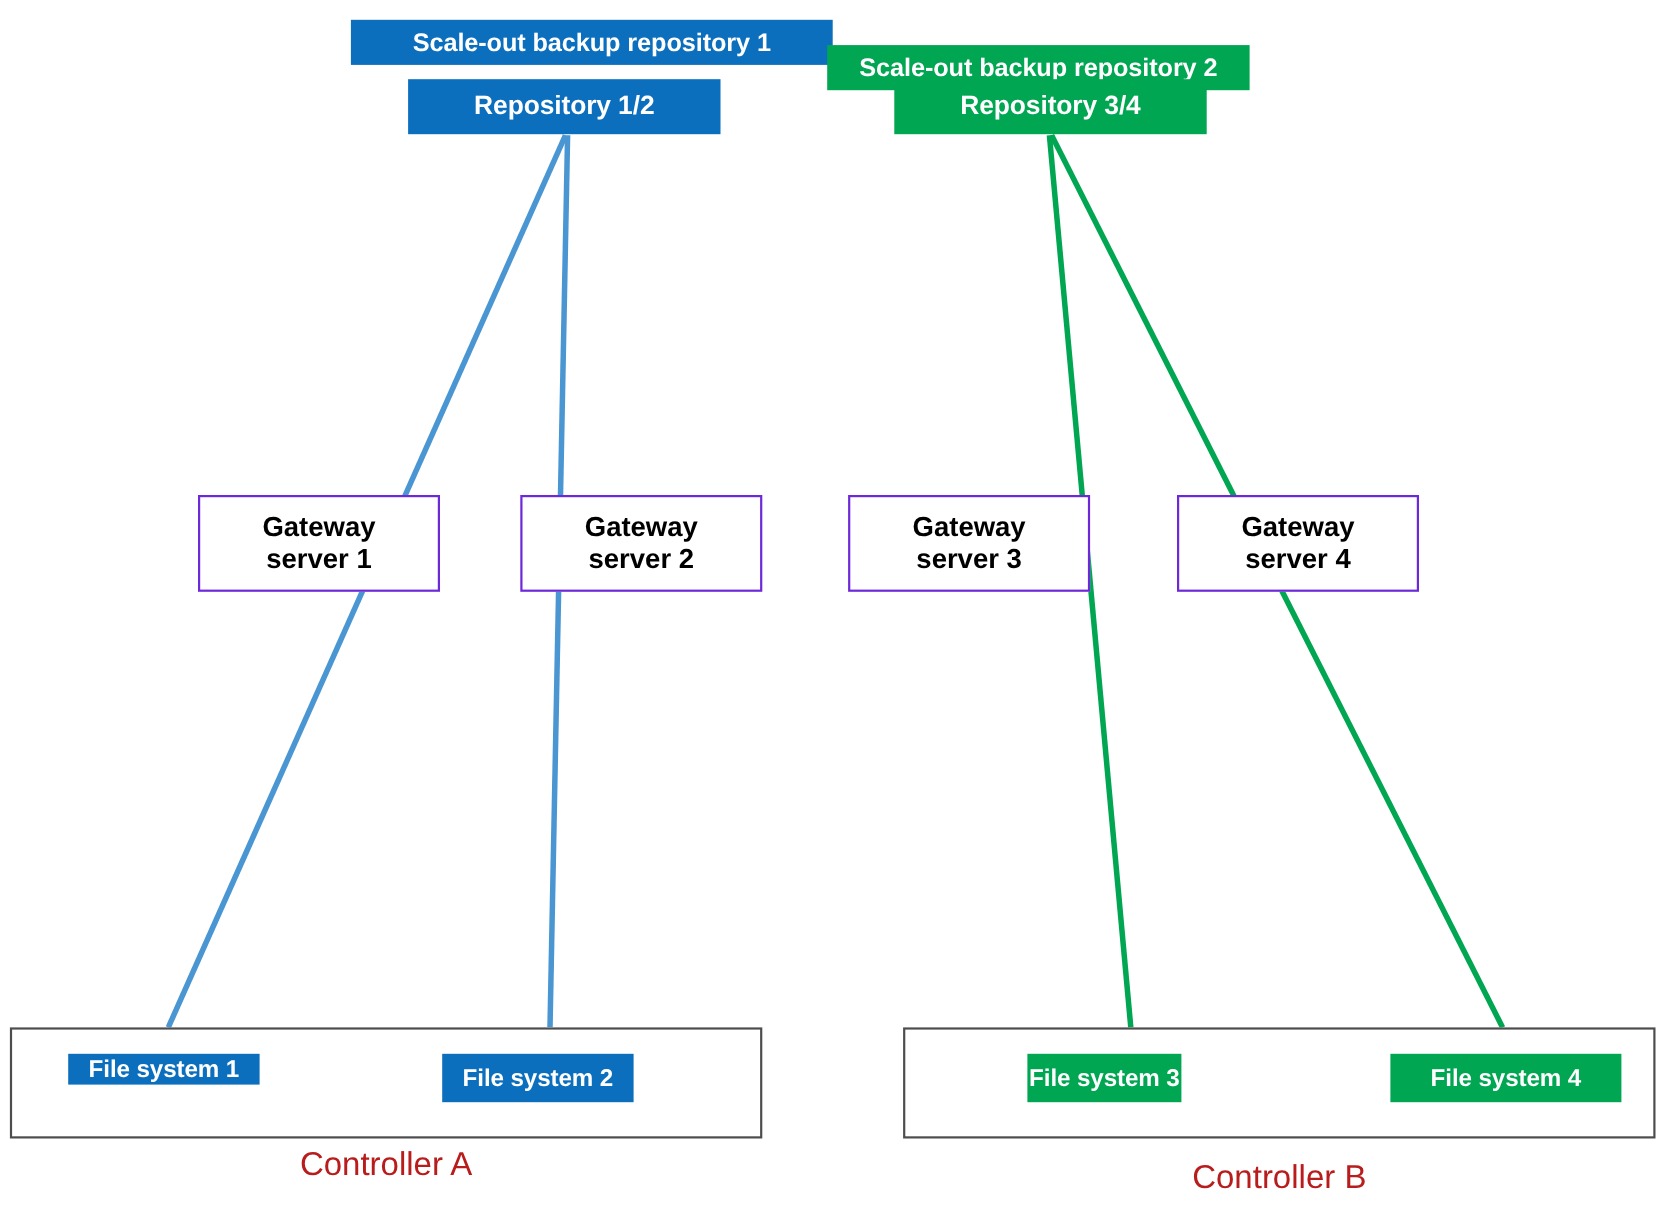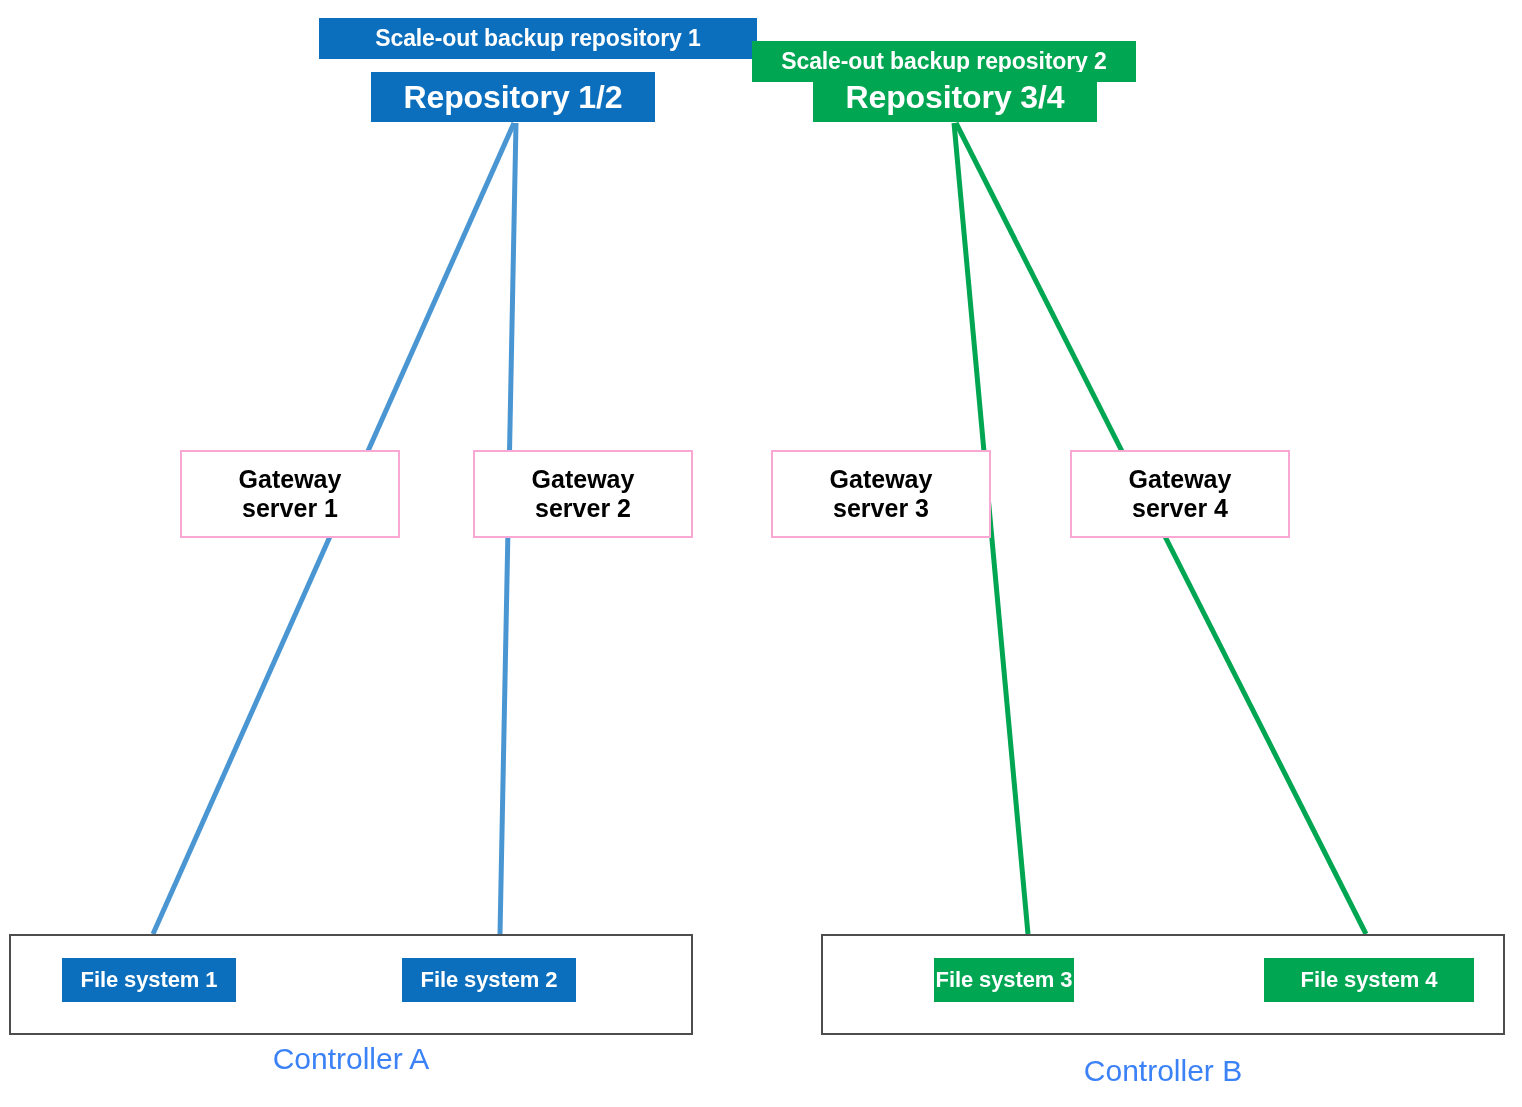--- a/index.html
+++ b/index.html
@@ -37,55 +37,55 @@
   }
   .fill-box {
     color: #ffffff;
     font-weight: bold;
     letter-spacing: -0.1px;
   }
   .sobr-label {
     font-size: 23px;
   }
   .repo-label {
-    font-size: 32px;
+    font-size: 24px;
   }
   .fs-label {
     font-size: 22px;
   }
   .gateway {
     background: #ffffff;
-    border: 2px solid #f9a8d4;
+    border: 2px solid #6d28d9;
     color: #000000;
     font-weight: bold;
     font-size: 25px;
     line-height: 1.18;
     text-align: center;
   }
   .controller {
     background: #ffffff;
     border: 2px solid #4d4d4d;
     z-index: 2;
   }
   .controller-caption {
     position: absolute;
     font-size: 30px;
-    color: #3b82f6;
+    color: #b91c1c;
     font-weight: normal;
     text-align: center;
     z-index: 3;
   }
 
   
   #sobr-1      { left: 319px;  top: 18px;   width: 438px; height: 41px;  background: #0c6fbe; }
   #repo-1-2    { left: 371px;  top: 72px;   width: 284px; height: 50px;  background: #0c6fbe; }
   #gateway-1   { left: 180px;  top: 450px;  width: 220px; height: 88px; }
   #gateway-2   { left: 473px;  top: 450px;  width: 220px; height: 88px; }
   #controller-a{ left: 9px;    top: 934px;  width: 684px; height: 101px; }
-  #fs-1        { left: 62px;   top: 958px;  width: 174px; height: 44px;  background: #0c6fbe; }
+  #fs-1        { left: 62px;   top: 958px;  width: 174px; height: 28px;  background: #0c6fbe; }
   #fs-2        { left: 402px;  top: 958px;  width: 174px; height: 44px;  background: #0c6fbe; }
   #caption-a   { left: 9px;    top: 1042px; width: 684px; }
 
   
   #sobr-2      { left: 752px;  top: 18px;   width: 384px; height: 41px;  background: #00a martian; margin-top: 23px; }
   #sobr-2      { background: #00a651; }
   #repo-3-4    { left: 813px;  top: 72px;   width: 284px; height: 50px;  background: #00a651; }
   #gateway-3   { left: 771px;  top: 450px;  width: 220px; height: 88px; }
   #gateway-4   { left: 1070px; top: 450px;  width: 220px; height: 88px; }
   #controller-b{ left: 821px;  top: 934px;  width: 684px; height: 101px; }

